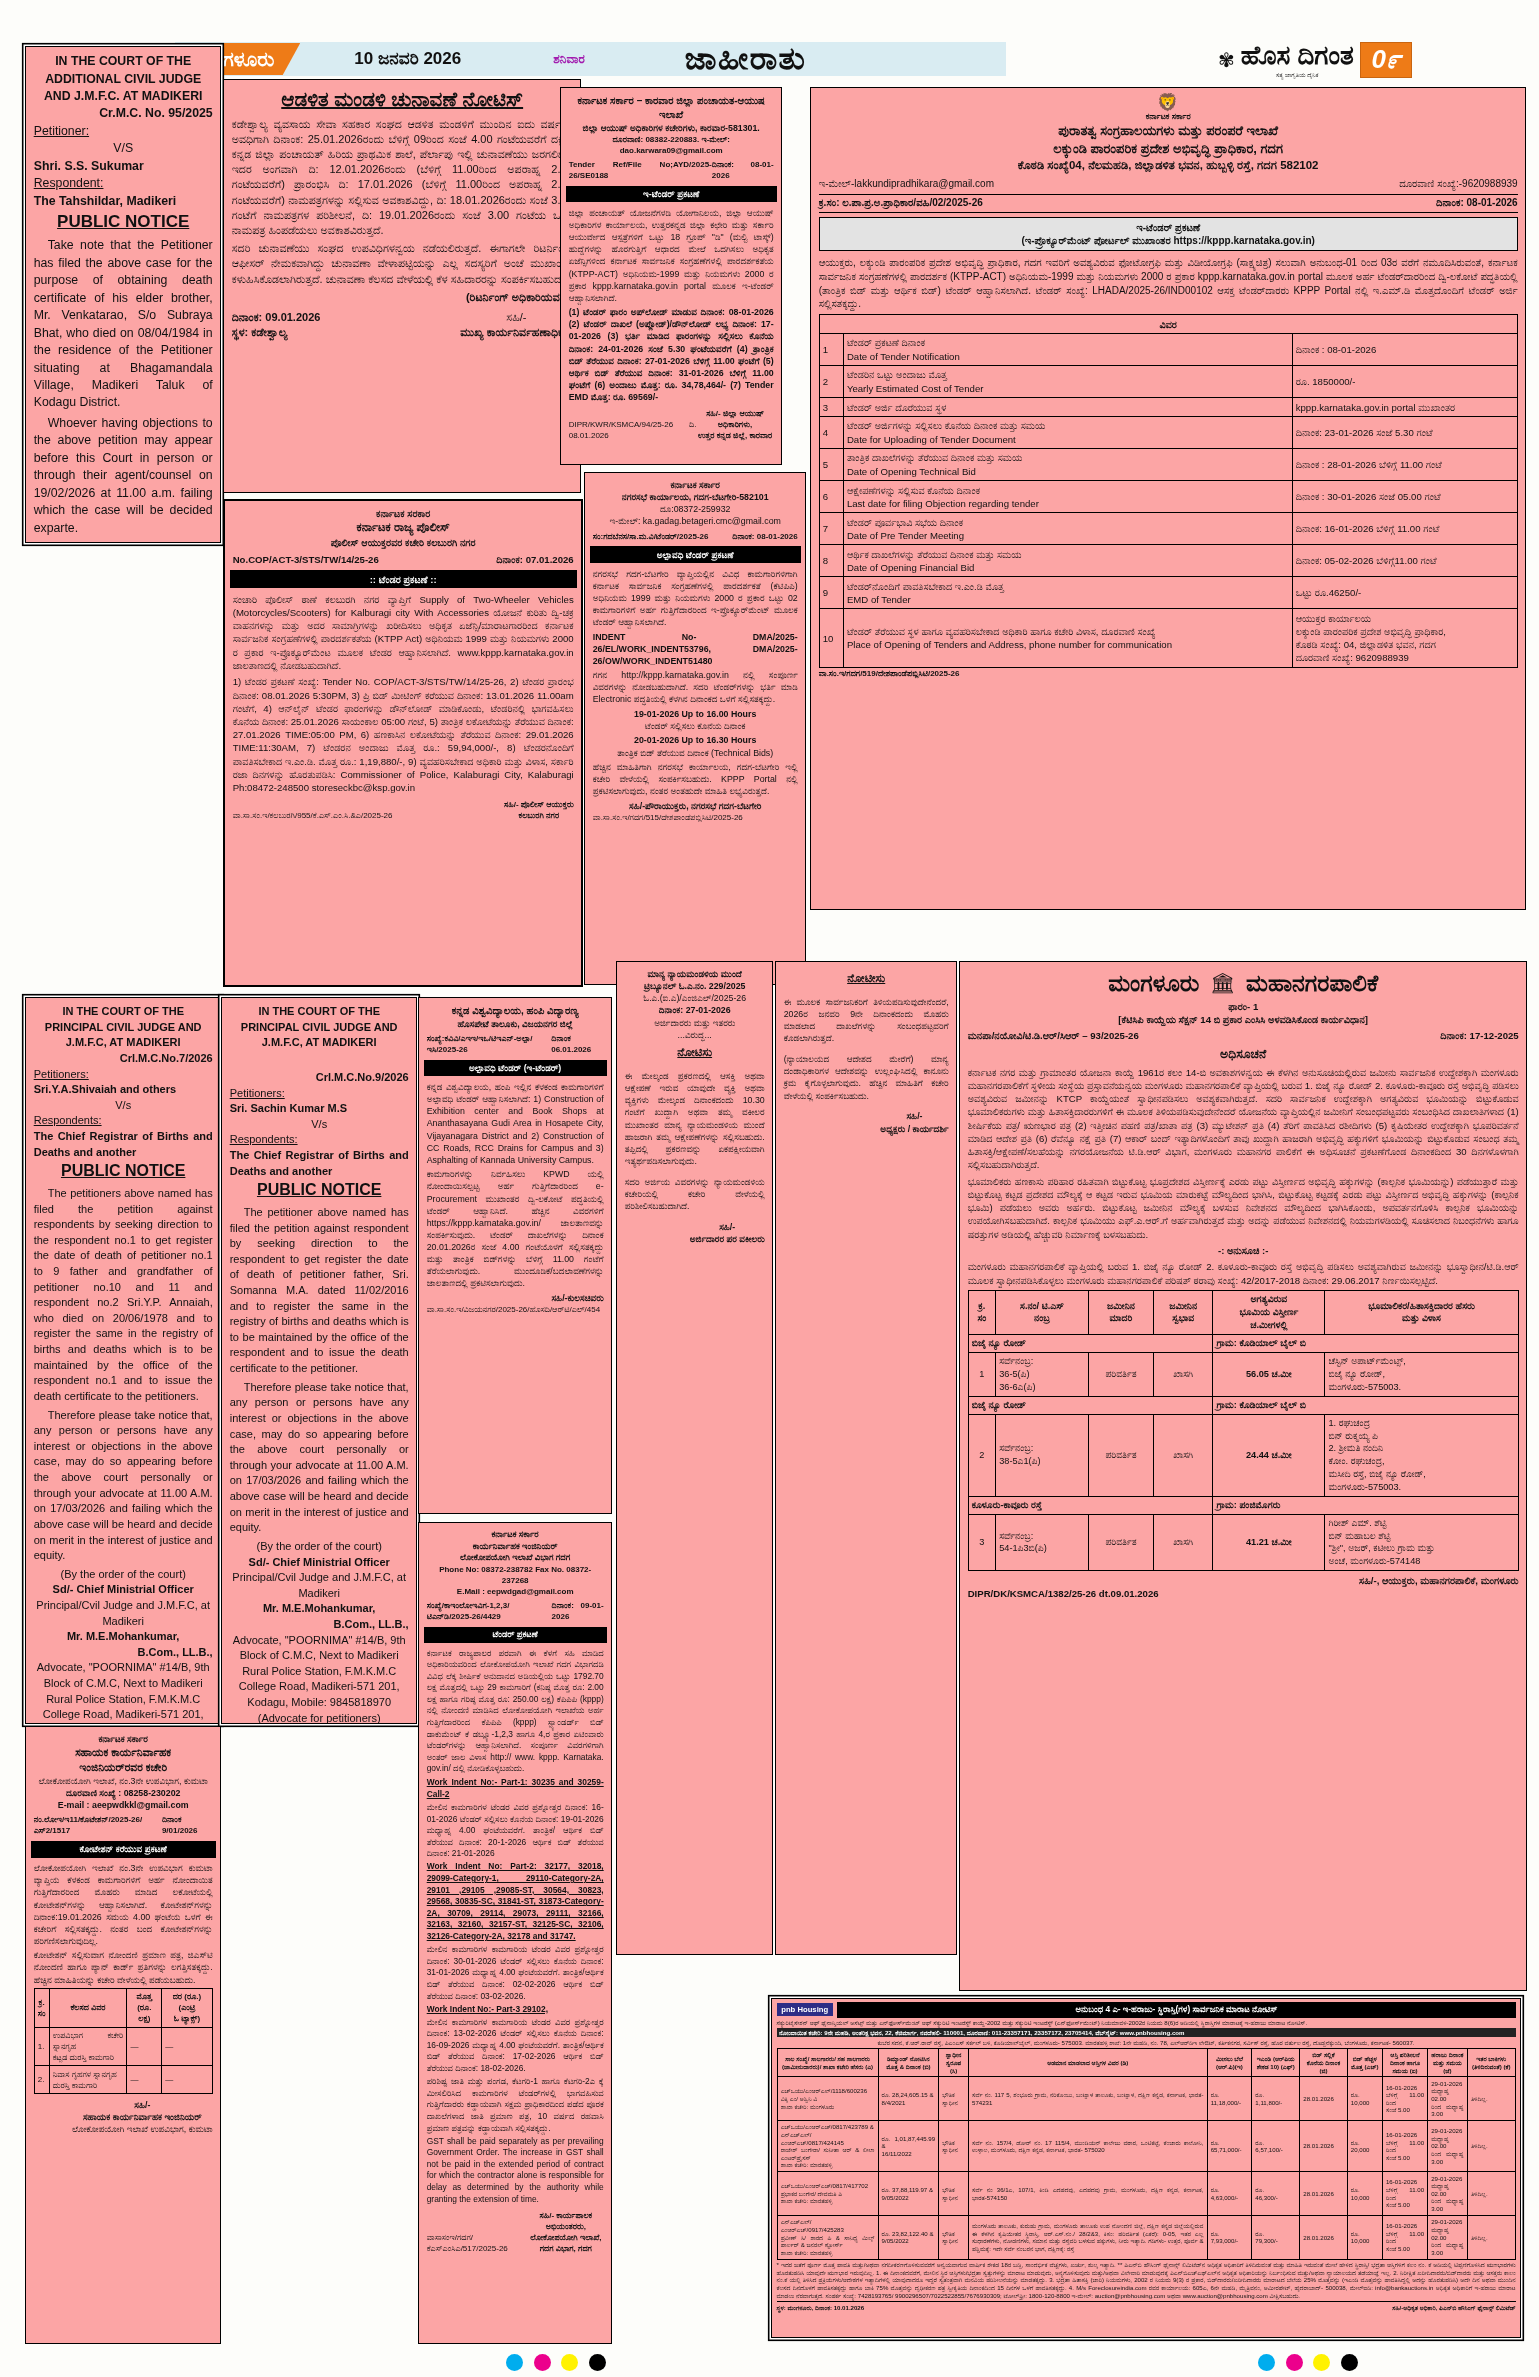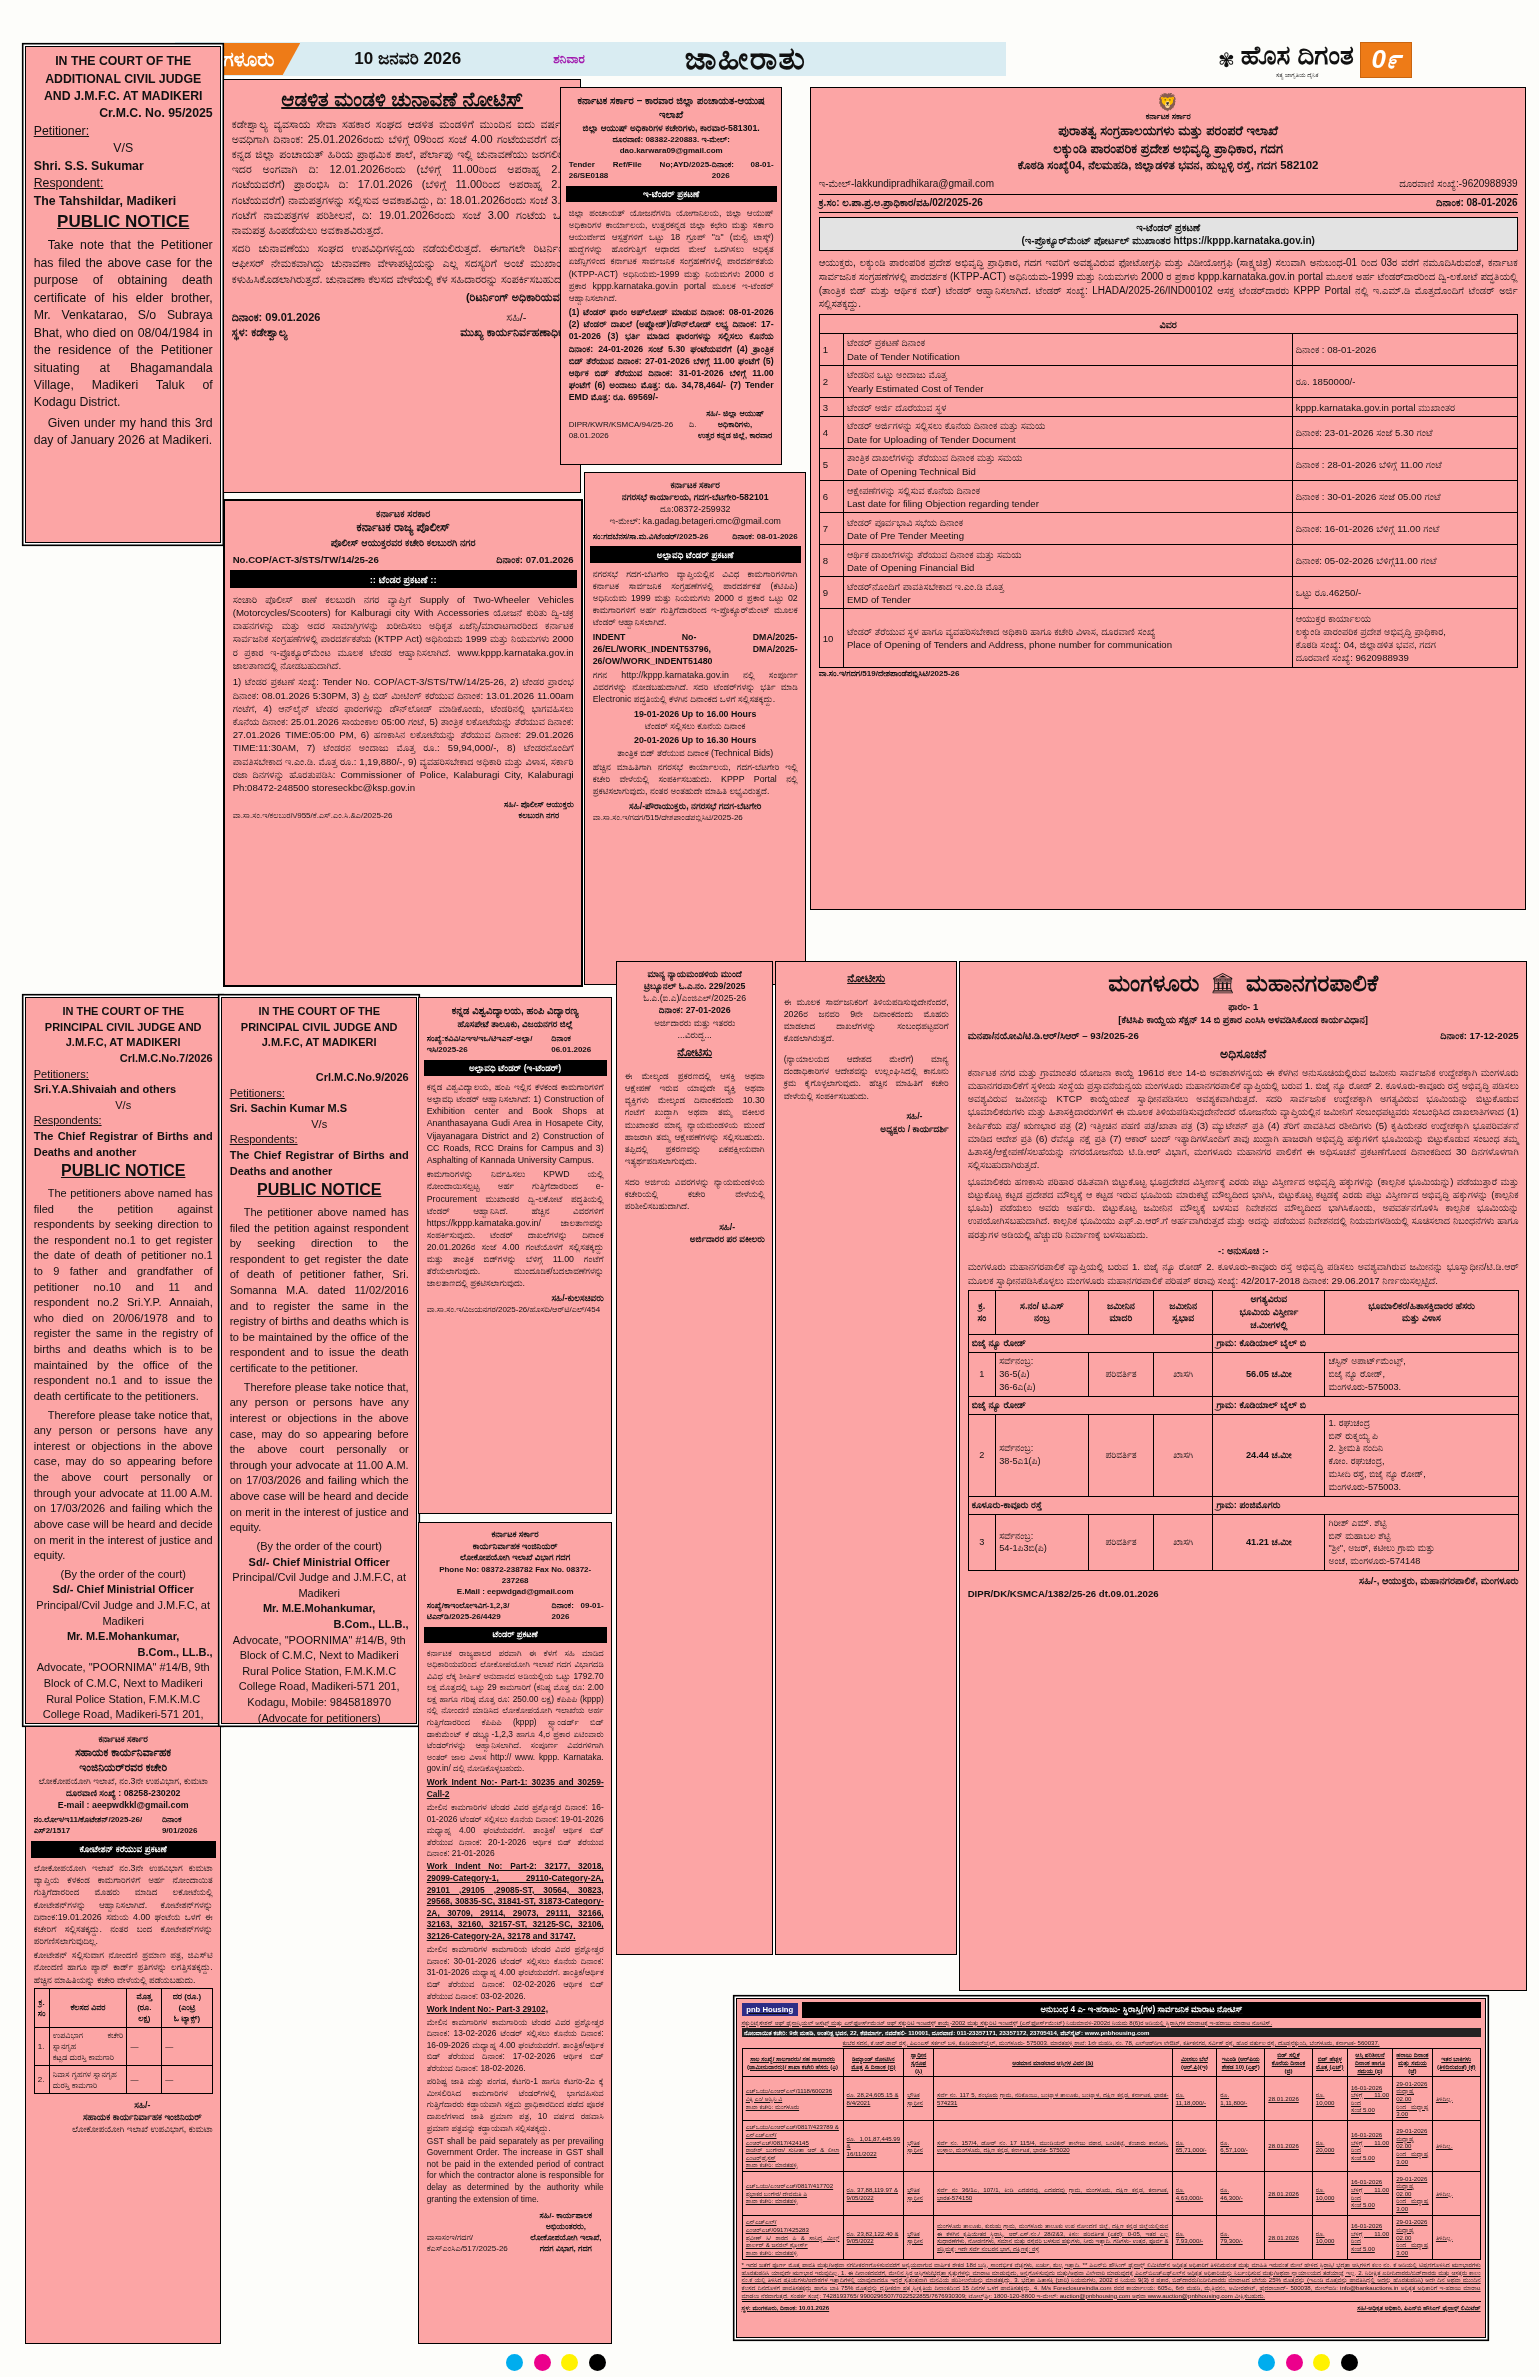--- a/index.html
+++ b/index.html
@@ -54,20 +54,21 @@
   <div class="box dbl en-court" style="left:25px;top:46px;width:179px;height:483px;">
     <div class="c b">IN THE COURT OF THE ADDITIONAL CIVIL JUDGE AND J.M.F.C. AT MADIKERI</div>
     <div class="b" style="text-align:right;">Cr.M.C. No. 95/2025</div>
     <div class="u">Petitioner:</div>
     <div class="c">V/S</div>
     <div class="b">Shri. S.S. Sukumar</div>
     <div class="u">Respondent:</div>
     <div class="b">The Tahshildar, Madikeri</div>
     <div class="c b u" style="font-size:17px;">PUBLIC NOTICE</div>
     <p>Take note that the Petitioner has filed the above case for the purpose of obtaining death certificate of his elder brother, Mr. Venkatarao, S/o Subraya Bhat, who died on 08/04/1984 in the residence of the Petitioner situating at Bhagamandala Village, Madikeri Taluk of Kodagu District.</p>
+    <p>Whoever having objections to the above petition may appear before this Court in person or through their agent/counsel on 19/02/2026 at 11.00 a.m. failing which the case will be decided exparte.</p>
     <p>Given under my hand this 3rd day of January 2026 at Madikeri.</p>
 
   </div>
 
   <div class="box" style="left:223px;top:79px;width:341px;height:400px;font-size:11px;">
     <div class="c b u" style="font-size:20px;margin-bottom:3.1px;">ಆಡಳಿತ ಮಂಡಳಿ ಚುನಾವಣೆ ನೋಟಿಸ್</div>
     <p style="margin:3.1px 0;">ಕಡೇಶ್ವಾಲ್ಯ ವ್ಯವಸಾಯ ಸೇವಾ ಸಹಕಾರ ಸಂಘದ ಆಡಳಿತ ಮಂಡಳಿಗೆ ಮುಂದಿನ ಐದು ವರ್ಷಗಳ ಅವಧಿಗಾಗಿ ದಿನಾಂಕ: 25.01.2026ರಂದು ಬೆಳಿಗ್ಗೆ 09ರಿಂದ ಸಂಜೆ 4.00 ಗಂಟೆಯವರೆಗೆ ದಕ್ಷಿಣ ಕನ್ನಡ ಜಿಲ್ಲಾ ಪಂಚಾಯತ್ ಹಿರಿಯ ಪ್ರಾಥಮಿಕ ಶಾಲೆ, ಪೆರ್ಲಾಪು ಇಲ್ಲಿ ಚುನಾವಣೆಯು ಜರಗಲಿದ್ದು, ಇದರ ಅಂಗವಾಗಿ ದಿ: 12.01.2026ರಂದು (ಬೆಳಿಗ್ಗೆ 11.00ರಿಂದ ಅಪರಾಹ್ನ 2.00 ಗಂಟೆಯವರೆಗೆ) ಪ್ರಾರಂಭಿಸಿ ದಿ: 17.01.2026 (ಬೆಳಿಗ್ಗೆ 11.00ರಿಂದ ಅಪರಾಹ್ನ 2.00 ಗಂಟೆಯವರೆಗೆ) ನಾಮಪತ್ರಗಳನ್ನು ಸಲ್ಲಿಸುವ ಅವಕಾಶವಿದ್ದು, ದಿ: 18.01.2026ರಂದು ಸಂಜೆ 3.00 ಗಂಟೆಗೆ ನಾಮಪತ್ರಗಳ ಪರಿಶೀಲನೆ, ದಿ: 19.01.2026ರಂದು ಸಂಜೆ 3.00 ಗಂಟೆಯ ಒಳಗೆ ನಾಮಪತ್ರ ಹಿಂಪಡೆಯಲು ಅವಕಾಶವಿರುತ್ತದೆ.</p>
     <p style="margin:3.1px 0;">ಸದರಿ ಚುನಾವಣೆಯು ಸಂಘದ ಉಪವಿಧಿಗಳನ್ವಯ ನಡೆಯಲಿರುತ್ತದೆ. ಈಗಾಗಲೇ ರಿಟರ್ನಿಂಗ್ ಆಫೀಸರ್ ನೇಮಕವಾಗಿದ್ದು ಚುನಾವಣಾ ವೇಳಾಪಟ್ಟಿಯನ್ನು ಎಲ್ಲ ಸದಸ್ಯರಿಗೆ ಅಂಚೆ ಮುಖಾಂತರ ಕಳುಹಿಸಿಕೊಡಲಾಗಿರುತ್ತದೆ. ಚುನಾವಣಾ ಕೆಲಸದ ವೇಳೆಯಲ್ಲಿ ಕೆಳ ಸಹಿದಾರರನ್ನು ಸಂಪರ್ಕಿಸಬಹುದು.</p>
     <div class="b" style="text-align:right;">(ರಿಟರ್ನಿಂಗ್ ಅಧಿಕಾರಿಯವರು)</div>
     <div class="sigrow">
@@ -481,21 +482,21 @@
         </tbody>
     </table>
     <div class="sigrow">
       <span></span>
       <span class="c b"><span>ಸಹಿ/-</span><br>
         <span>ಸಹಾಯಕ ಕಾರ್ಯನಿರ್ವಾಹಕ ಇಂಜಿನಿಯರ್</span><br>
         <span style="font-weight:normal;">ಲೋಕೋಪಯೋಗಿ ಇಲಾಖೆ ಉಪವಿಭಾಗ, ಕುಮಟಾ</span></span>
     </div>
   </div>
 
-  <div class="box dbl" style="left:736px;top:1998px;width:739px;height:332px;font-size:6.5px;line-height:1.3;padding:3.1px 4.6px;text-decoration:underline;">
+  <div class="box dbl" style="left:771px;top:1998px;width:739px;height:332px;font-size:6.5px;line-height:1.3;padding:3.1px 4.6px;">
     <div style="display:flex;align-items:center;gap:4.6px;">
       <span class="b" style="background:#2d2d86;color:#fff;padding:1.5px 4.6px;font-size:7.7px;">pnb Housing</span>
       <span class="bar" style="flex:1;margin:0;font-size:8.4px;">ಅನುಬಂಧ 4 ಎ-  ಇ-ಹರಾಜು-  ಸ್ಥಿರಾಸ್ತಿ(ಗಳ)  ಸಾರ್ವಜನಿಕ  ಮಾರಾಟ  ನೋಟಿಸ್</span>
     </div>
     <div class="tiny" style="margin-top:1.5px;">ಸೆಕ್ಯುರಿಟೈಸೇಶನ್ ಆಫ್ ಫೈನಾನ್ಶಿಯಲ್ ಅಸೆಟ್ಸ್ ಮತ್ತು ಎನ್‌ಫೋರ್ಸ್‌ಮೆಂಟ್ ಆಫ್ ಸೆಕ್ಯುರಿಟಿ ಇಂಟರೆಸ್ಟ್ ಕಾಯ್ದೆ-2002 ಮತ್ತು ಸೆಕ್ಯುರಿಟಿ ಇಂಟರೆಸ್ಟ್ (ಎನ್‌ಫೋರ್ಸ್‌ಮೆಂಟ್) ನಿಯಮಾವಳಿ-2002ರ ನಿಯಮ 8(6)ರ ಅಡಿಯಲ್ಲಿ ಸ್ಥಿರಾಸ್ತಿಗಳ ಮಾರಾಟಕ್ಕೆ ಇ-ಹರಾಜು ಮಾರಾಟ ನೋಟಿಸ್.</div>
     <div class="tiny b" style="background:#222;color:#fff;padding:0.8px 2.3px;margin:1.5px 0;">ನೋಂದಾಯಿತ ಕಚೇರಿ: 9ನೇ ಮಹಡಿ, ಅಂತರಿಕ್ಷ ಭವನ, 22, ಕೆಜಿಮಾರ್ಗ, ನವದೆಹಲಿ- 110001, ದೂರವಾಣಿ: 011-23357171, 23357172, 23705414, ವೆಬ್‌ಸೈಟ್: www.pnbhousing.com</div>
     <div class="tiny c">ಕುಬೆರ ಸದನ, ಕೆ.ಆರ್.ರಾವ್ ರಸ್ತೆ, ಪಿಎಂಎಸ್ ಸರ್ಕಲ್ ಬಳಿ, ಕೊಡಿಯಾಲ್‌ಬೈಲ್, ಮಂಗಳೂರು- 575003. ಮಾರತಹಳ್ಳಿ ಶಾಖೆ: 1ನೇ ಮಹಡಿ, ನಂ. 78, ಎಲ್‌ಆರ್‌ಡಿಇ ಲೇಔಟ್, ಕರ್ತಿಕನಗರ, ಸರ್ವಿಸ್ ರಸ್ತೆ, ಹೊರ ವರ್ತುಲ ರಸ್ತೆ, ದೊಡ್ಡನೆಕ್ಕುಂದಿ, ಬೆಂಗಳೂರು, ಕರ್ನಾಟಕ- 560037.</div>
     <table class="tiny" style="margin-top:1.5px;">
       <thead>
           <tr>

